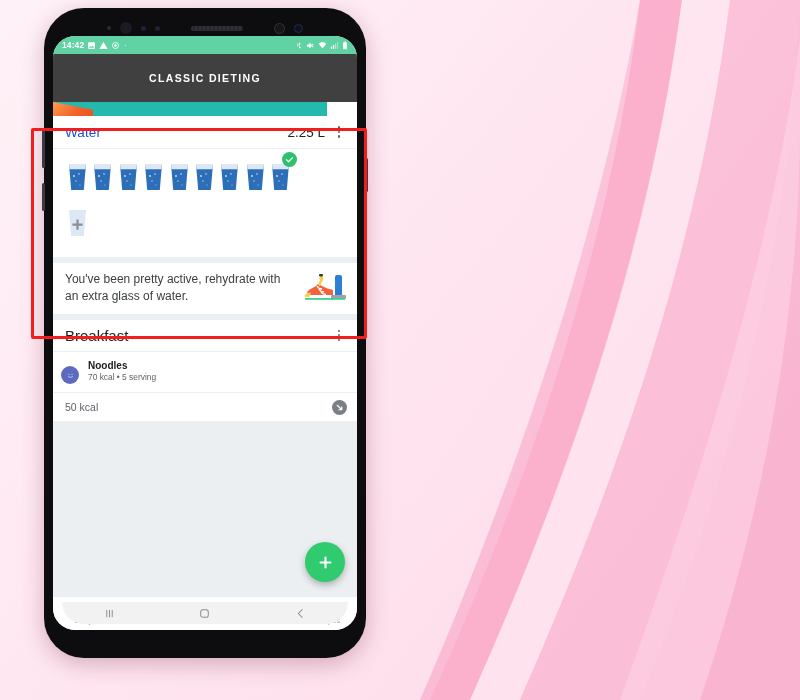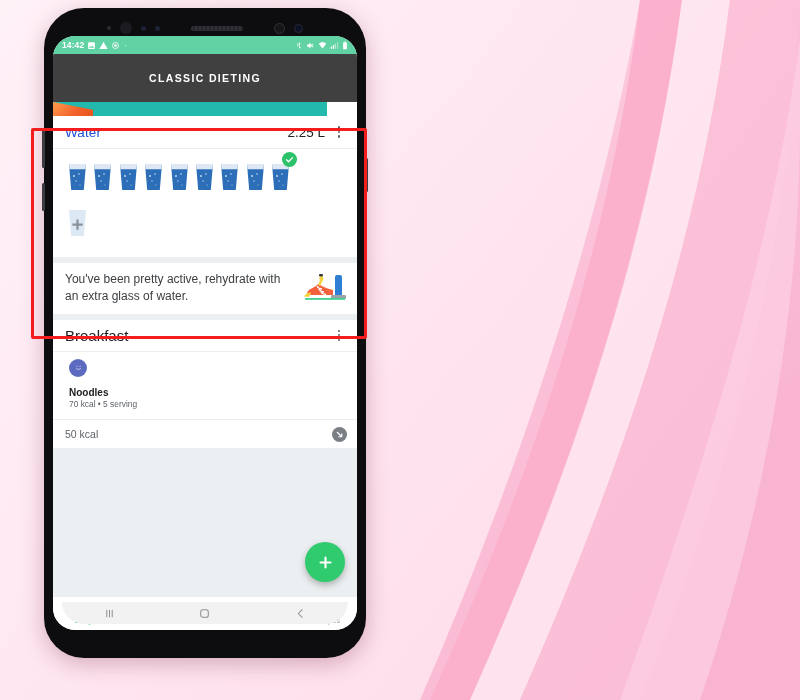--- a/index.html
+++ b/index.html
@@ -149,24 +149,23 @@
   .tip-art { width: 52px; height: 30px; flex: none; }
 
   
   .meal-head {
     display: flex; align-items: center;
     height: 32px; padding: 0 10px 0 12px;
     border-bottom: 1px solid #eceff1;
   }
   .meal-title { font-size: 15px; color: #202124; }
   .meal-item {
-    display: flex; align-items: flex-start; gap: 9px;
-    padding: 7px 12px 8px 16px;
+    display: flex; align-items: flex-end; gap: 9px;
+    padding: 7px 12px 8px 8px;
     border-bottom: 1px solid #eceff1;
-    flex-direction: column;
   }
   .food-avatar {
     width: 18px; height: 18px; border-radius: 50%;
     background: #5c6bc0; flex: none;
     display: flex; align-items: center; justify-content: center;
   }
   .food-name { font-size: 10px; font-weight: bold; color: #202124; line-height: 1.35; }
   .food-sub { font-size: 8.4px; color: #5f6368; line-height: 1.4; }
   .meal-total {
     display: flex; align-items: center;

